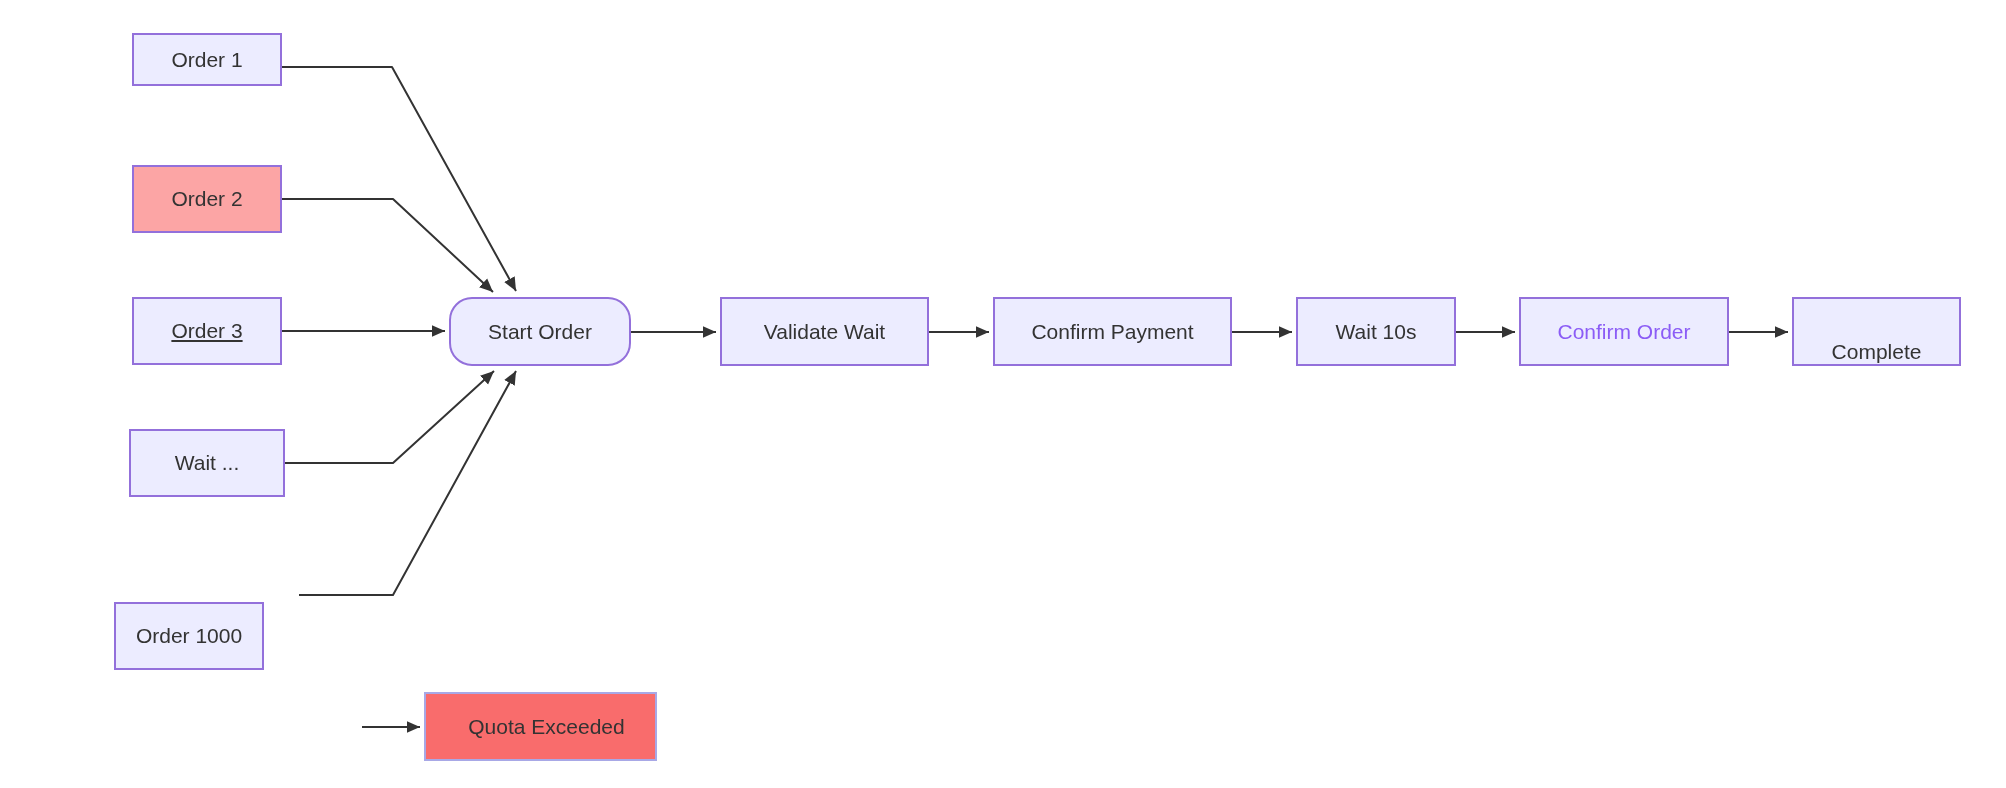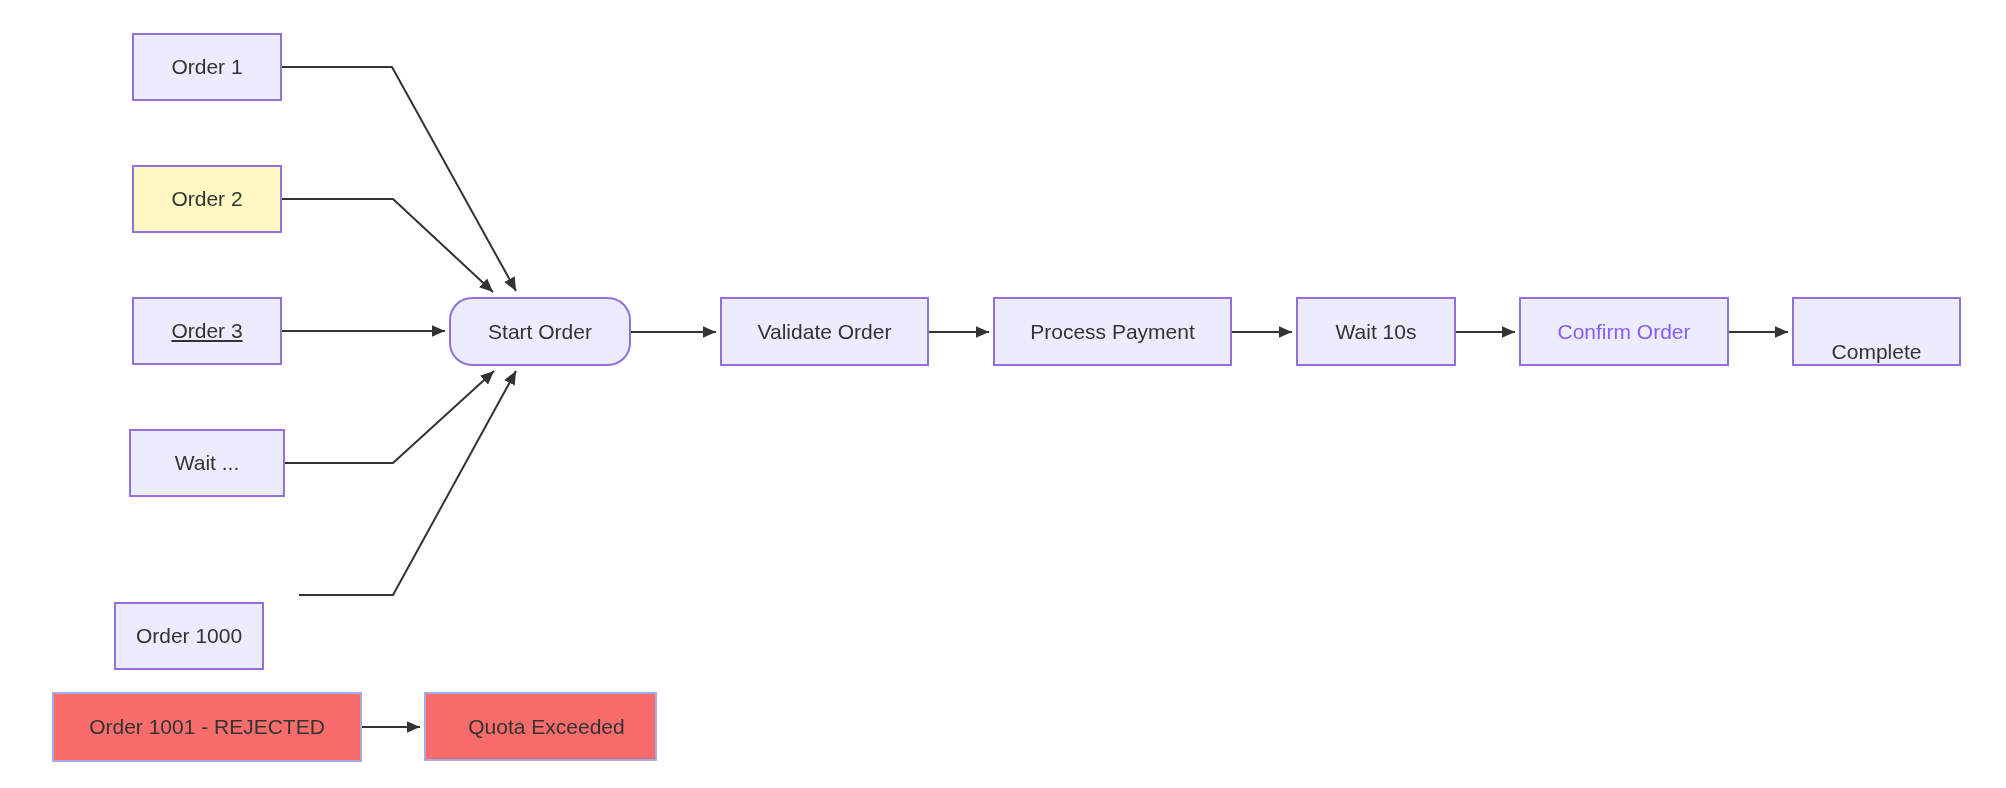--- a/index.html
+++ b/index.html
@@ -54,52 +54,49 @@
       <path d="M 285 463 L 393 463 L 494 371" fill="none" stroke="#333333" stroke-width="2" stroke-linejoin="round" marker-end="url(#arrowhead)"></path>
       <path d="M 299 595 L 393 595 L 516 371" fill="none" stroke="#333333" stroke-width="2" stroke-linejoin="round" marker-end="url(#arrowhead)"></path>
       <path d="M 631 332 L 716 332" fill="none" stroke="#333333" stroke-width="2" stroke-linejoin="round" marker-end="url(#arrowhead)"></path>
       <path d="M 929 332 L 989 332" fill="none" stroke="#333333" stroke-width="2" stroke-linejoin="round" marker-end="url(#arrowhead)"></path>
       <path d="M 1232 332 L 1292 332" fill="none" stroke="#333333" stroke-width="2" stroke-linejoin="round" marker-end="url(#arrowhead)"></path>
       <path d="M 1456 332 L 1515 332" fill="none" stroke="#333333" stroke-width="2" stroke-linejoin="round" marker-end="url(#arrowhead)"></path>
       <path d="M 1729 332 L 1788 332" fill="none" stroke="#333333" stroke-width="2" stroke-linejoin="round" marker-end="url(#arrowhead)"></path>
       <path d="M 362 727 L 420 727" fill="none" stroke="#333333" stroke-width="2" stroke-linejoin="round" marker-end="url(#arrowhead)"></path>
     </svg>
 
-<div class="node default" style="left: 132px; top: 33px; width: 150px; height: 68px; background: rgb(236, 236, 255); border-color: rgb(147, 112, 219); color: rgb(51, 51, 51); text-align: right;">
+<div class="node default" style="left: 132px; top: 33px; width: 150px; height: 53px; background: rgb(236, 236, 255); border-color: rgb(147, 112, 219); color: rgb(51, 51, 51); text-align: right;">
       <span class="node-label">Order 1</span>
     </div>
-    <div class="node default" style="left: 132px; top: 165px; width: 150px; height: 68px; background: #fef9c3; border-color: rgb(147, 112, 219); color: rgb(51, 51, 51);">
+    <div class="node default" style="left: 132px; top: 165px; width: 150px; height: 68px; background: #fca5a5; border-color: rgb(147, 112, 219); color: rgb(51, 51, 51);">
       <span class="node-label">Order 2</span>
     </div>
     <div class="node default" style="left: 132px; top: 297px; width: 150px; height: 68px; background: rgb(236, 236, 255); border-color: rgb(147, 112, 219); color: rgb(51, 51, 51); text-decoration: underline;">
       <span class="node-label">Order 3</span>
     </div>
     <div class="node default" style="left: 129px; top: 429px; width: 156px; height: 68px; background: rgb(236, 236, 255); border-color: rgb(147, 112, 219); color: rgb(51, 51, 51);">
       <span class="node-label">Wait ...</span>
     </div>
     <div class="node default" style="left: 114px; top: 562px; width: 150px; height: 68px; background: rgb(236, 236, 255); border-color: rgb(147, 112, 219); color: rgb(51, 51, 51); margin-top: 40px;">
       <span class="node-label">Order 1000</span>
     </div>
     <div class="node default" style="left: 449px; top: 297px; width: 182px; height: 69px; background: rgb(236, 236, 255); border-color: rgb(147, 112, 219); color: rgb(51, 51, 51); border-radius: 23px;">
       <span class="node-label">Start Order</span>
     </div>
     <div class="node default" style="left: 720px; top: 297px; width: 209px; height: 69px; background: rgb(236, 236, 255); border-color: rgb(147, 112, 219); color: rgb(51, 51, 51);">
-      <span class="node-label">Validate Order</span>
+      <span class="node-label">Validate Wait</span>
     </div>
     <div class="node default" style="left: 993px; top: 297px; width: 239px; height: 69px; background: rgb(236, 236, 255); border-color: rgb(147, 112, 219); color: rgb(51, 51, 51);">
-      <span class="node-label">Process Payment</span>
+      <span class="node-label">Confirm Payment</span>
     </div>
     <div class="node default" style="left: 1296px; top: 297px; width: 160px; height: 69px; background: rgb(236, 236, 255); border-color: rgb(147, 112, 219); color: rgb(51, 51, 51); justify-content: center;">
       <span class="node-label">Wait 10s</span>
     </div>
     <div class="node default" style="left: 1519px; top: 297px; width: 210px; height: 69px; background: rgb(236, 236, 255); border-color: rgb(147, 112, 219); color: #8b5cf6;">
       <span class="node-label">Confirm Order</span>
     </div>
     <div class="node default" style="left: 1792px; top: 297px; width: 169px; height: 69px; background: rgb(236, 236, 255); border-color: rgb(147, 112, 219); color: rgb(51, 51, 51); align-items: flex-end;">
       <span class="node-label">Complete</span>
     </div>
-    <div class="node rejected" style="left: 52px; top: 692px; width: 310px; height: 70px; background: rgb(249, 108, 108); border-color: rgb(168, 168, 230); color: rgb(51, 51, 51);">
-      <span class="node-label">Order 1001 - REJECTED</span>
-    </div>
     <div class="node rejected" style="left: 424px; top: 692px; width: 233px; height: 69px; background: rgb(249, 108, 108); border-color: rgb(168, 168, 230); color: rgb(51, 51, 51); padding-left: 12px;">
       <span class="node-label">Quota Exceeded</span>
     </div>
   </div>
 
 </body></html>

